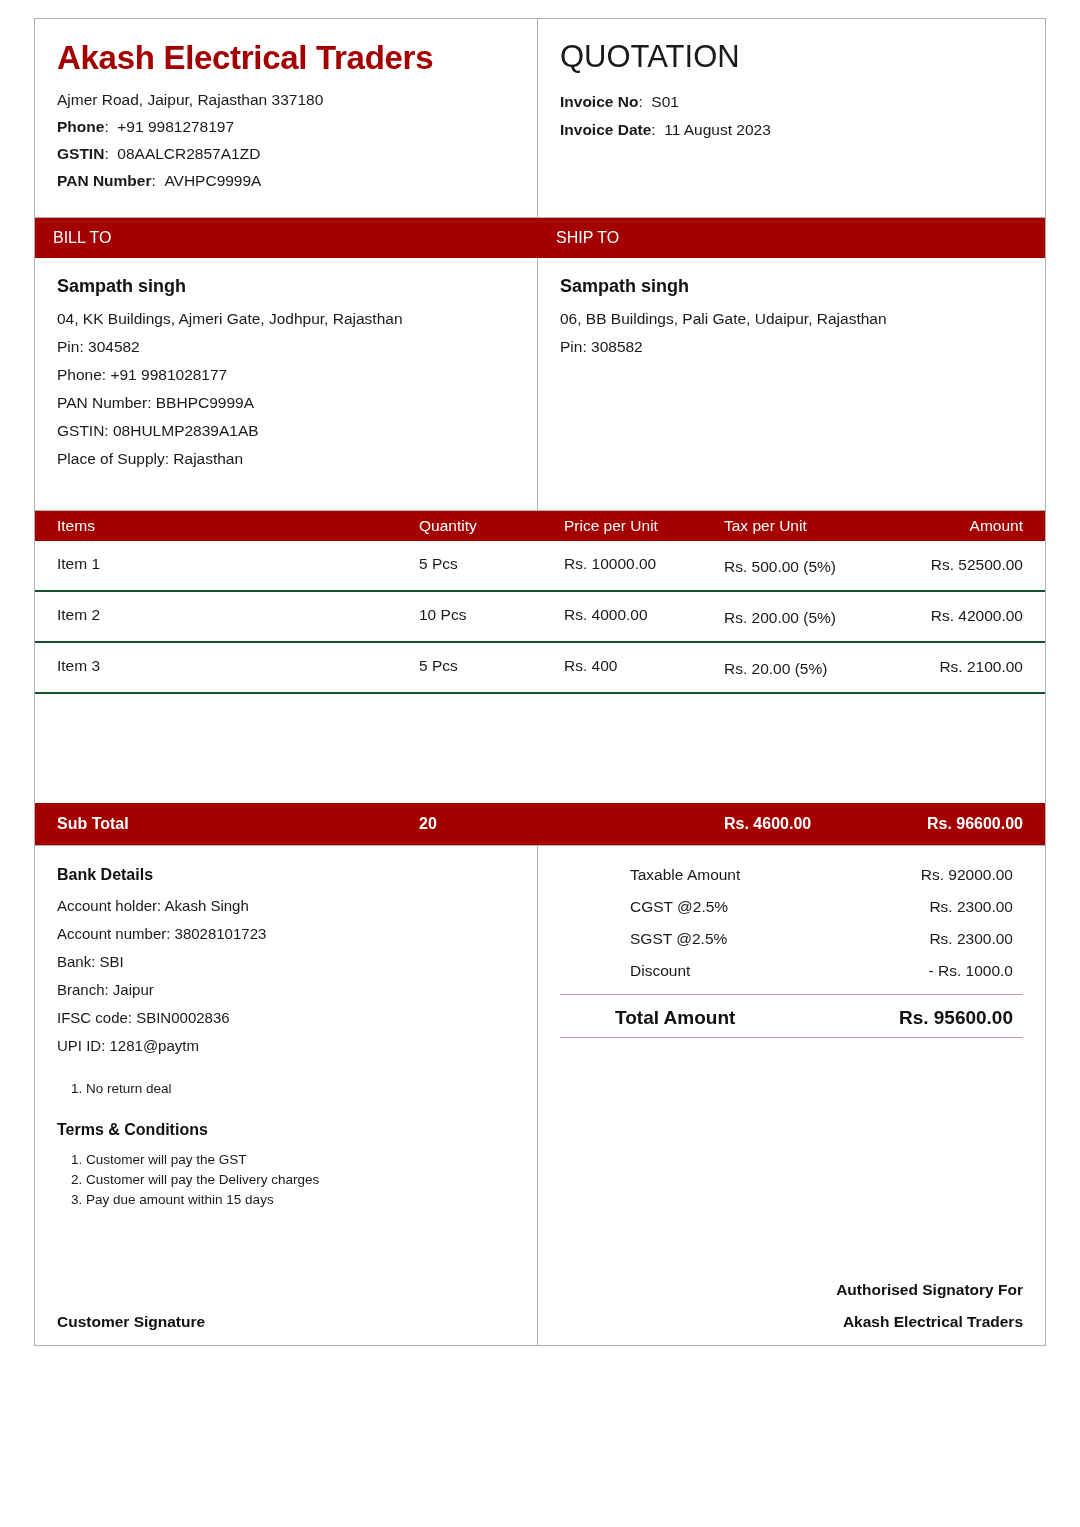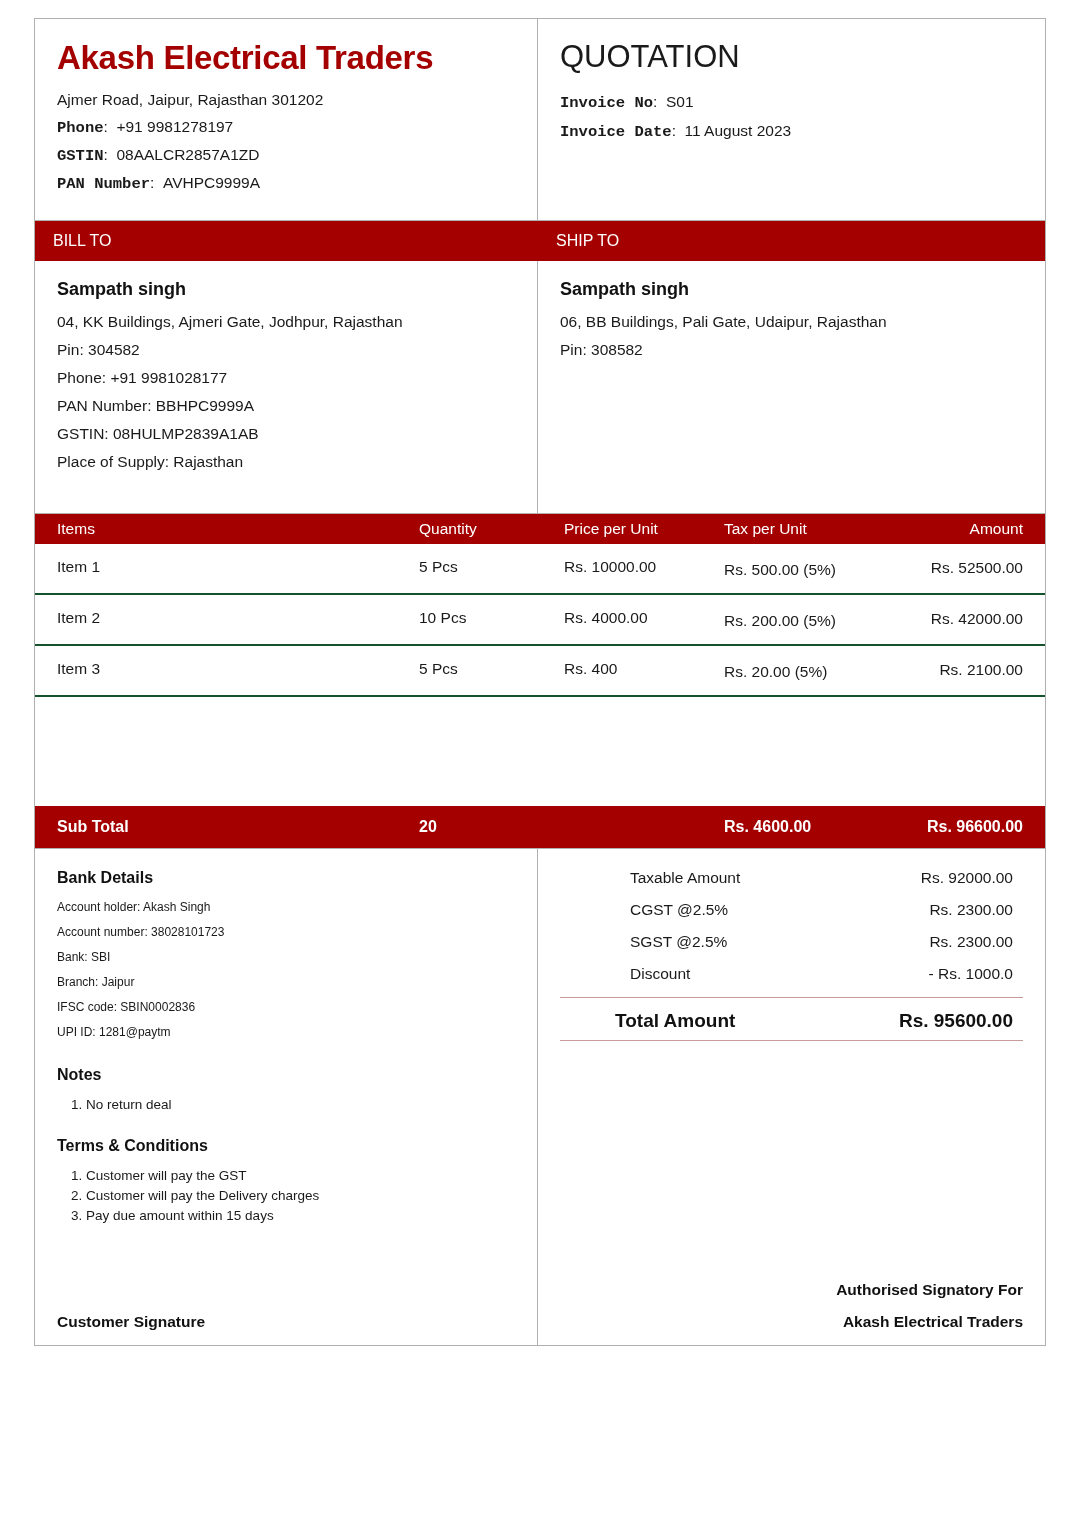--- a/index.html
+++ b/index.html
@@ -43,21 +43,21 @@
     font-size: 33px;
     font-weight: bold;
     letter-spacing: -0.3px;
     margin-bottom: 14px;
   }
   .addr-line {
     font-size: 15.5px;
     color: #1a1a1a;
     margin-bottom: 9px;
   }
-  .lbl { font-weight: bold; font-family: Liberation Mono, monospace; }
+  .lbl { font-weight: bold; }
   .doc-title {
     font-size: 31px;
     color: #1a1a1a;
     margin-bottom: 18px;
     font-weight: normal;
   }
   .meta-line {
     font-size: 15.5px;
     color: #1a1a1a;
     margin-bottom: 10px;
@@ -156,21 +156,21 @@
     display: flex;
     flex-direction: column;
   }
   .sec-title {
     font-size: 16px;
     font-weight: bold;
     color: #111;
     margin-bottom: 13px;
   }
   .bank-line {
-    font-size: 12px;
+    font-size: 15px;
     color: #1a1a1a;
     margin-bottom: 11px;
   }
   .notes-block { margin-top: 16px; }
   .note-item {
     font-size: 13.5px;
     color: #1a1a1a;
     margin-bottom: 5px;
     padding-left: 14px;
   }
@@ -214,21 +214,21 @@
 </style>
 </head>
 <body>
 
 <div class="page">
   <div class="invoice">
 
     <div class="top">
       <div class="top-left">
         <div class="company-name">Akash Electrical Traders</div>
-        <div class="addr-line">Ajmer Road, Jaipur, Rajasthan 301202</div>
+        <div class="addr-line">Ajmer Road, Jaipur, Rajasthan 337180</div>
         <div class="addr-line">
           <span class="lbl">Phone</span><span>:&nbsp;&nbsp;</span><span>+91 9981278197</span>
         </div>
         <div class="addr-line">
           <span class="lbl">GSTIN</span><span>:&nbsp;&nbsp;</span><span>08AALCR2857A1ZD</span>
         </div>
         <div class="addr-line">
           <span class="lbl">PAN Number</span><span>:&nbsp;&nbsp;</span><span>AVHPC9999A</span>
         </div>
       </div>
@@ -309,21 +309,20 @@
       <div class="bottom-left">
         <div class="sec-title">Bank Details</div>
         <div class="bank-line">Account holder: Akash Singh</div>
         <div class="bank-line">Account number: 38028101723</div>
         <div class="bank-line">Bank: SBI</div>
         <div class="bank-line">Branch: Jaipur</div>
         <div class="bank-line">IFSC code: SBIN0002836</div>
         <div class="bank-line">UPI ID: 1281@paytm</div>
 
         <div class="notes-block">
-          <div class="sec-title">Notes</div>
           <div class="note-item">1. No return deal</div>
         </div>
 
         <div class="terms-block">
           <div class="sec-title">Terms &amp; Conditions</div>
           <div class="note-item">1. Customer will pay the GST</div>
           <div class="note-item">2. Customer will pay the Delivery charges</div>
           <div class="note-item">3. Pay due amount within 15 days</div>
         </div>
 

